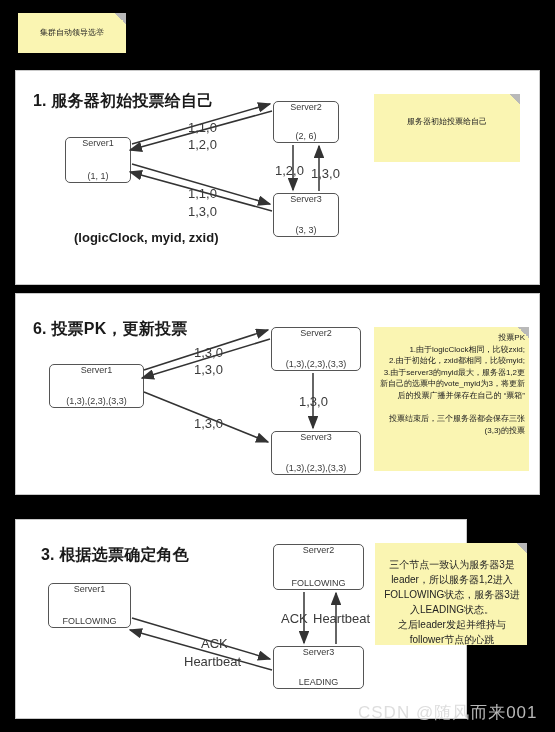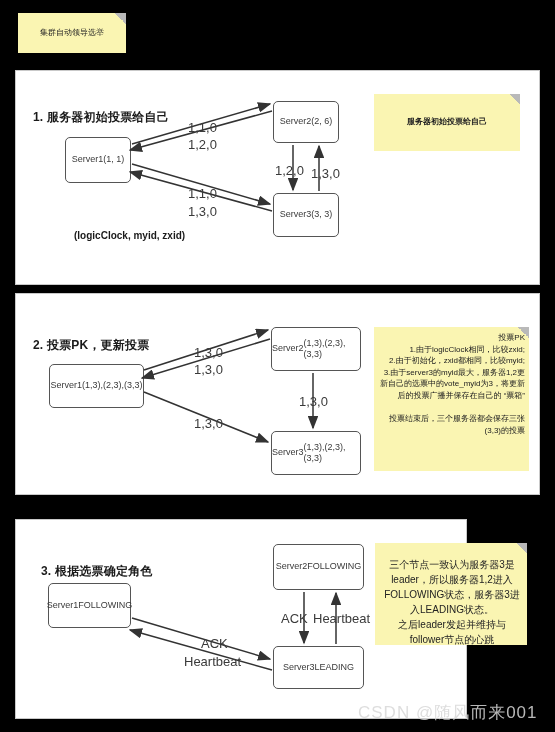--- a/index.html
+++ b/index.html
@@ -37,39 +37,38 @@
 
   
   .panel {
     position: absolute;
     background: #ffffff;
     border: 1px solid #c9c9c9;
     box-sizing: border-box;
   }
   .panel-title {
     position: absolute;
-    font-size: 12px;
+    font-size: 16px;
     font-weight: bold;
     color: #1a1a1a;
     letter-spacing: 0.2px;
     white-space: nowrap;
-    margin-top: 18px;
   }
 
   
   .node {
     position: absolute;
     border: 1.4px solid #555555;
     border-radius: 5px;
     background: #ffffff;
     box-sizing: border-box;
     display: flex;
-    flex-direction: row;
+    flex-direction: column;
     align-items: center;
-    justify-content: center;
+    justify-content: space-between;
     color: #3a3a3a;
     line-height: 1.25;
   }
   .node .ln1 { font-size: 9px; }
   .node .ln2 { font-size: 9px; }
 
   
   .arrows {
     position: absolute;
     left: 0;
@@ -79,21 +78,21 @@
 
   
   .edge-label {
     position: absolute;
     font-size: 13px;
     color: #3a3a3a;
     white-space: nowrap;
   }
   .caption {
     position: absolute;
-    font-size: 10px;
+    font-size: 13px;
     font-weight: bold;
     color: #1a1a1a;
     white-space: nowrap;
   }
 
   
   .watermark {
     position: absolute;
     font-size: 17px;
     color: #d8d8d8;
@@ -153,29 +152,29 @@
 
     <div class="edge-label" style="left:172px; top:49px;">1,1,0</div>
     <div class="edge-label" style="left:172px; top:66px;">1,2,0</div>
     <div class="edge-label" style="left:172px; top:115px;">1,1,0</div>
     <div class="edge-label" style="left:172px; top:133px;">1,3,0</div>
     <div class="edge-label" style="left:259px; top:92px;">1,2,0</div>
     <div class="edge-label" style="left:295px; top:95px;">1,3,0</div>
 
     <div class="caption" style="left:58px; top:159px;">(logicClock,  myid,  zxid)</div>
 
-    <div class="sticky" style="left:358px; top:23px; width:146px; height:57px;font-weight:bold;">
+    <div class="sticky" style="left:358px; top:23px; width:146px; height:68px;">
       <span class="fold"></span>
       <div class="sticky-text" style="position:absolute; left:0; right:0; top:22px; text-align:center; font-size:8px;">服务器初始投票给自己</div>
     </div>
   </div>
 
   <div class="panel" style="left:15px; top:293px; width:525px; height:202px;">
 
-    <div class="panel-title" style="left:17px; top:25px;">2. 投票PK，更新投票</div>
+    <div class="panel-title" style="left:17px; top:25px;">6. 投票PK，更新投票</div>
 
     <div class="node" style="left:33px; top:70px; width:95px; height:44px;">
       <div class="ln1">Server1</div>
       <div class="ln2">(1,3),(2,3),(3,3)</div>
     </div>
 
     <div class="node" style="left:255px; top:33px; width:90px; height:44px;">
       <div class="ln1">Server2</div>
       <div class="ln2">(1,3),(2,3),(3,3)</div>
     </div>

